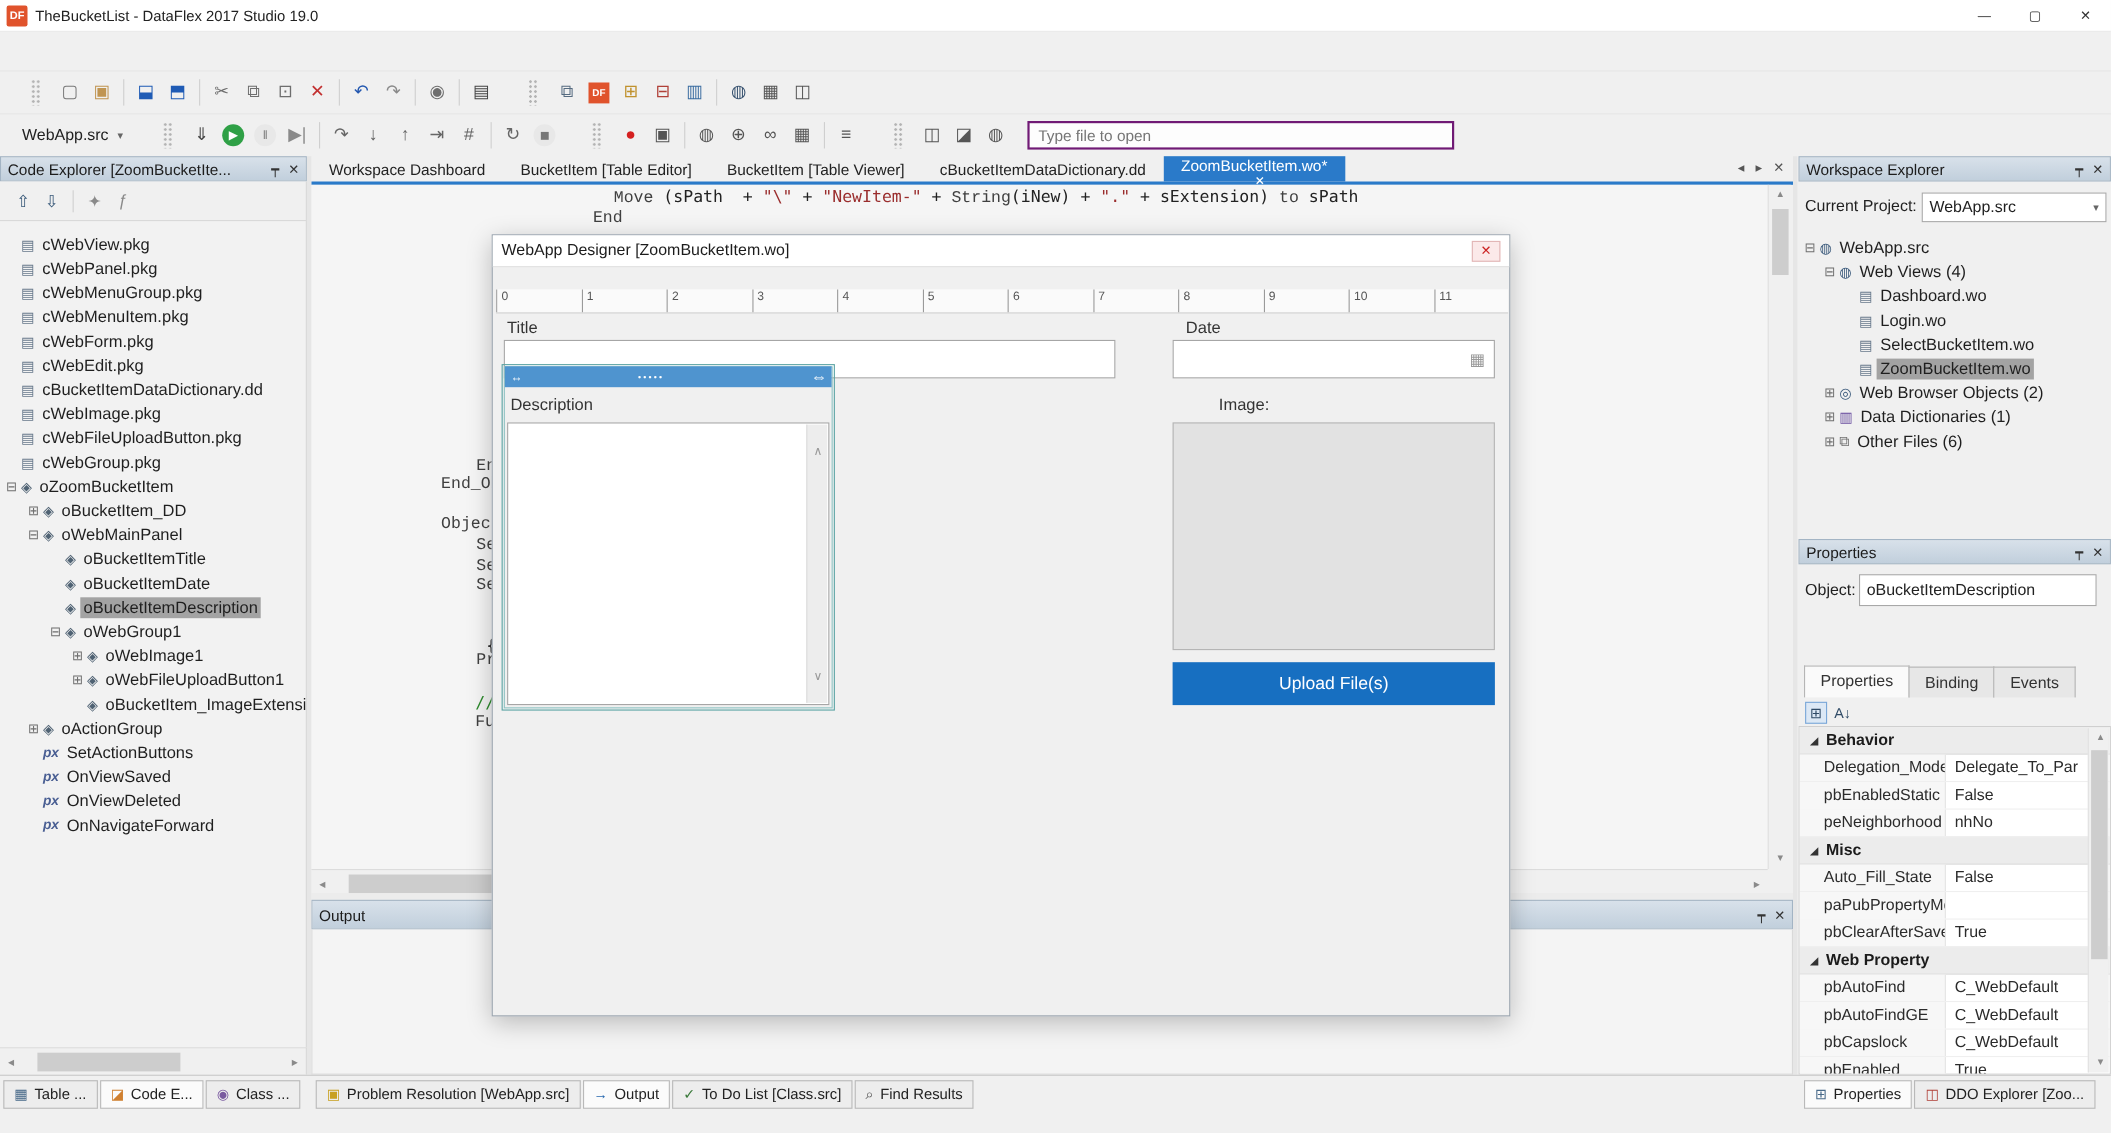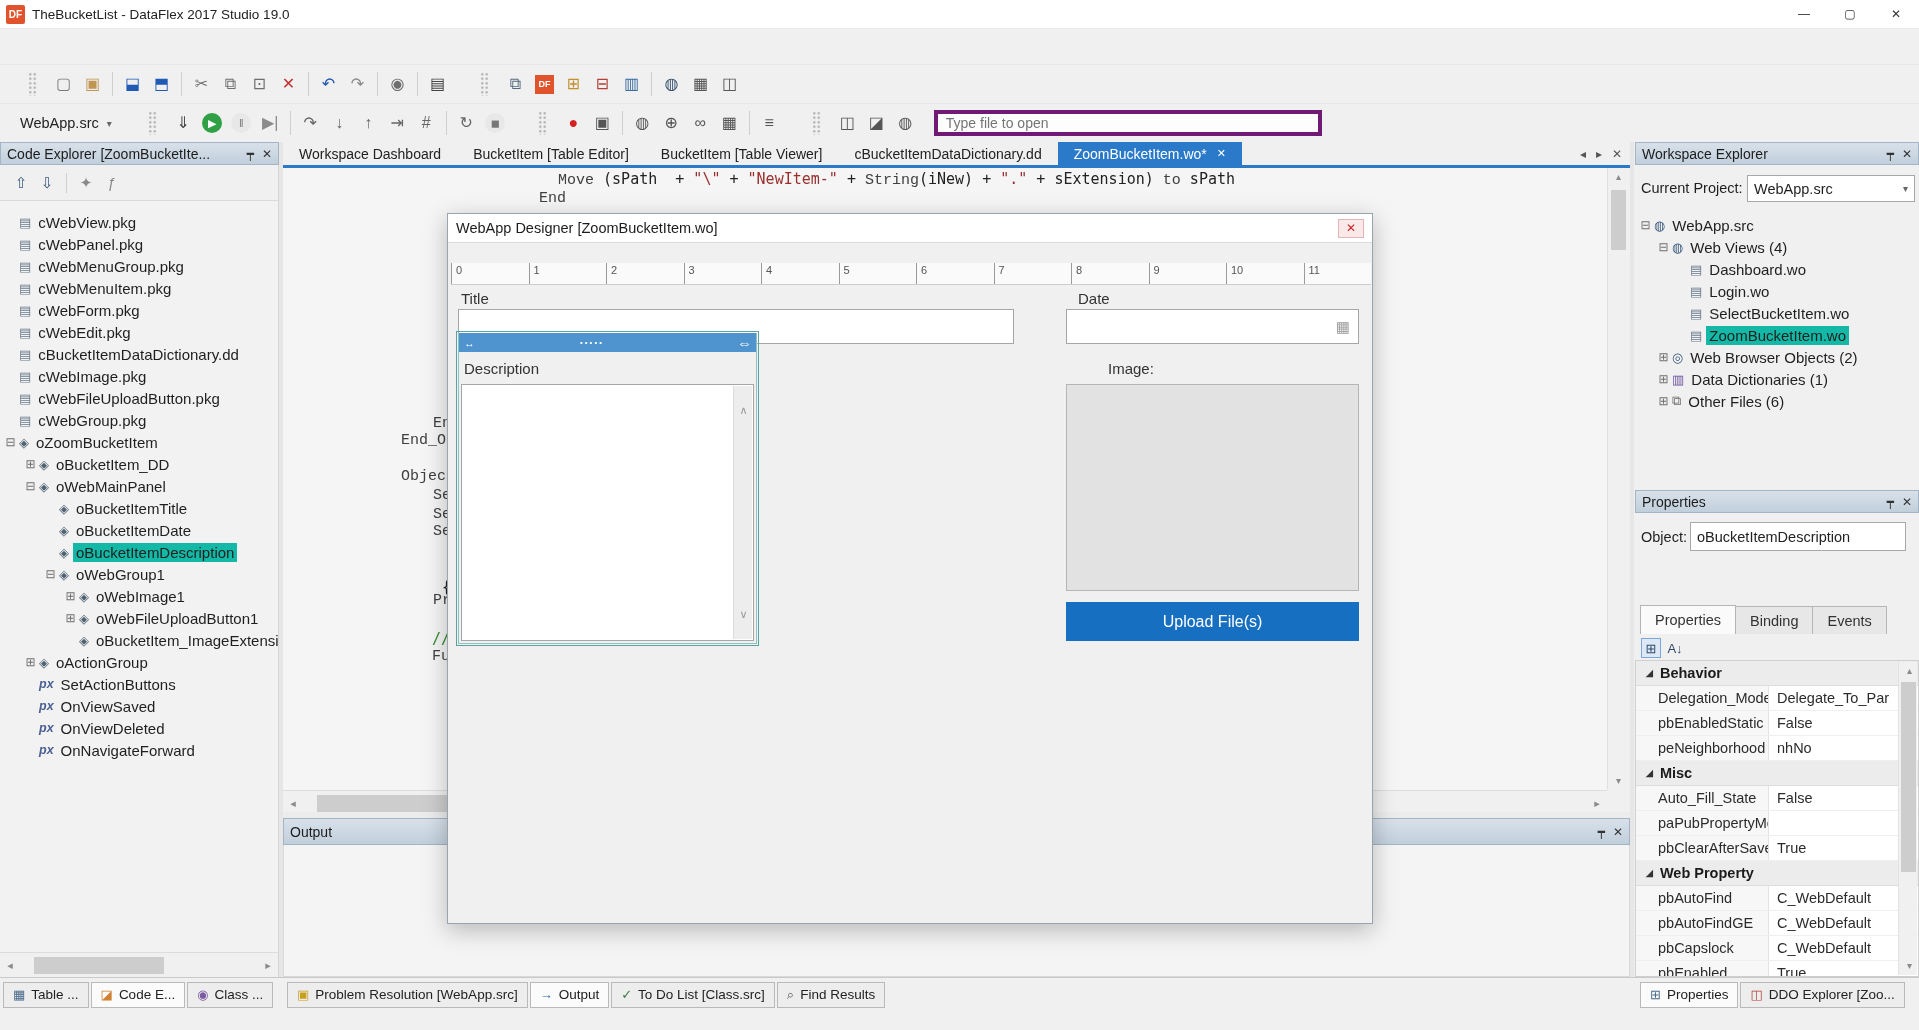--- a/index.html
+++ b/index.html
@@ -19,42 +19,42 @@
   .toolbar { position:absolute; left:0; width:1919px; height:39px; background:#f0f0f0; display:flex; align-items:center; border-top:1px solid #e6e6e6; }
   .toolbar1 { top:64px; } .toolbar2 { top:103px; }
   .grip { width:9px; height:24px; margin:0 12px 0 28px; background-image:radial-gradient(#b3b3b3 1px, transparent 1.4px); background-size:4.5px 4.5px; }
   .tsep { width:1px; height:24px; background:#cfcfcf; margin:0 5px; }
   .tbtn { width:27px; height:27px; display:flex; align-items:center; justify-content:center; margin:0 1px; }
   .tbtn span { font-size:16px; line-height:1; }
   .tbtn .round { width:20px; height:20px; border-radius:50%; display:flex; align-items:center; justify-content:center; font-size:11px; }
   .tbtn .dfsq { width:19px; height:19px; background:#e0532c; color:#fff; font-size:9px; font-weight:bold; display:flex; align-items:center; justify-content:center; }
   .proj-combo { display:flex; align-items:center; margin-left:12px; padding:3px 8px; font-size:14.5px; color:#222; }
   .proj-combo .chev { margin-left:8px; font-size:10px; color:#666; }
-  .open-input { width:388px; height:26px; margin-left:14px; border:4px solid #701a75; background:#fdfdfd; font-size:14px; color:#555; padding:0 8px; font-family:"Liberation Sans", sans-serif; }
+  .open-input { width:388px; height:26px; margin-left:14px; border:2px solid #701a75; background:#fdfdfd; font-size:14px; color:#555; padding:0 8px; font-family:"Liberation Sans", sans-serif; }
 
   
   .panel-header { position:absolute; height:23px; background:linear-gradient(#d8e1ea,#c1cfdc); border:1px solid #a3b4c4; display:flex; align-items:center; font-size:14px; color:#1c1c1c; padding:0 6px; }
   .panel-header .ph-title { overflow:hidden; white-space:nowrap; }
   .ph-icons { margin-left:auto; display:flex; gap:8px; }
   .ph-ic { font-size:12px; color:#333; line-height:1; }
 
-  .tabstrip { position:absolute; left:283px; top:142px; width:1347px; height:26px; display:flex; align-items:flex-end; border-bottom:3px solid #2a7ac9; background:#f0f0f0; }
+  .tabstrip { position:absolute; left:283px; top:142px; width:1347px; height:26px; display:flex; align-items:center; border-bottom:3px solid #2a7ac9; background:#f0f0f0; }
   .doc-tab { height:23px; padding:0 16px; display:flex; align-items:center; font-size:14px; color:#222; white-space:nowrap; }
-  .doc-tab.active { background:#2a7ac9; color:#fff; }
+  .doc-tab.active { background:#2a7ac9; color:#fff;flex-direction:column; }
   .doc-tab .tab-close { margin-left:10px; font-size:11px; }
   .tab-nav { margin-left:auto; display:flex; align-items:center; gap:10px; padding:0 8px 4px 0; }
   .tab-nav span { font-size:12px; color:#555; }
 
   
   .ce-toolbar { position:absolute; left:0; top:165px; width:279px; height:35px; background:#f0f0f0; display:flex; align-items:center; padding-left:8px; border-right:1px solid #d6d6d6; }
   .ce-tbtn { width:26px; height:26px; display:flex; align-items:center; justify-content:center; font-size:15px; color:#5a6a7a; }
   .ce-sep { width:1px; height:20px; background:#cfcfcf; margin:0 6px; }
   .ce-tree { position:absolute; left:0; top:200px; width:279px; height:752px; background:#f2f2f2; border-top:1px solid #d9d9d9; border-right:1px solid #d6d6d6; overflow:hidden; padding-top:10px; }
   .tree-row { height:22px; display:flex; align-items:center; font-size:15px; color:#1f1f1f; white-space:nowrap; }
-  .tree-row.selected .tr-label { background:#14b8a6; }
+  .tree-row.selected .tr-label { background:#a3a3a3; }
   .tr-exp { width:13px; font-size:12px; color:#707070; text-align:center; flex:none; }
   .tr-ico { margin:0 4px 0 2px; flex:none; }
   .tr-ico.glyph { font-size:13px; }
   .tr-ico.px { font-style:italic; font-size:12.5px; font-weight:bold; }
   .tr-label { padding:1px 3px; overflow:hidden; }
   .hscroll { position:absolute; height:25px; background:#f0f0f0; display:flex; align-items:center; border-top:1px solid #dcdcdc; }
   .hs-btn { width:20px; text-align:center; font-size:11px; color:#8a8a8a; }
   .hs-track { position:relative; flex:1; height:17px; background:#f0f0f0; }
   .hs-thumb { position:absolute; top:0; height:17px; background:#cdcdcd; }
   .left-hscroll { left:0; top:952px; width:279px; border-right:1px solid #d6d6d6; }

